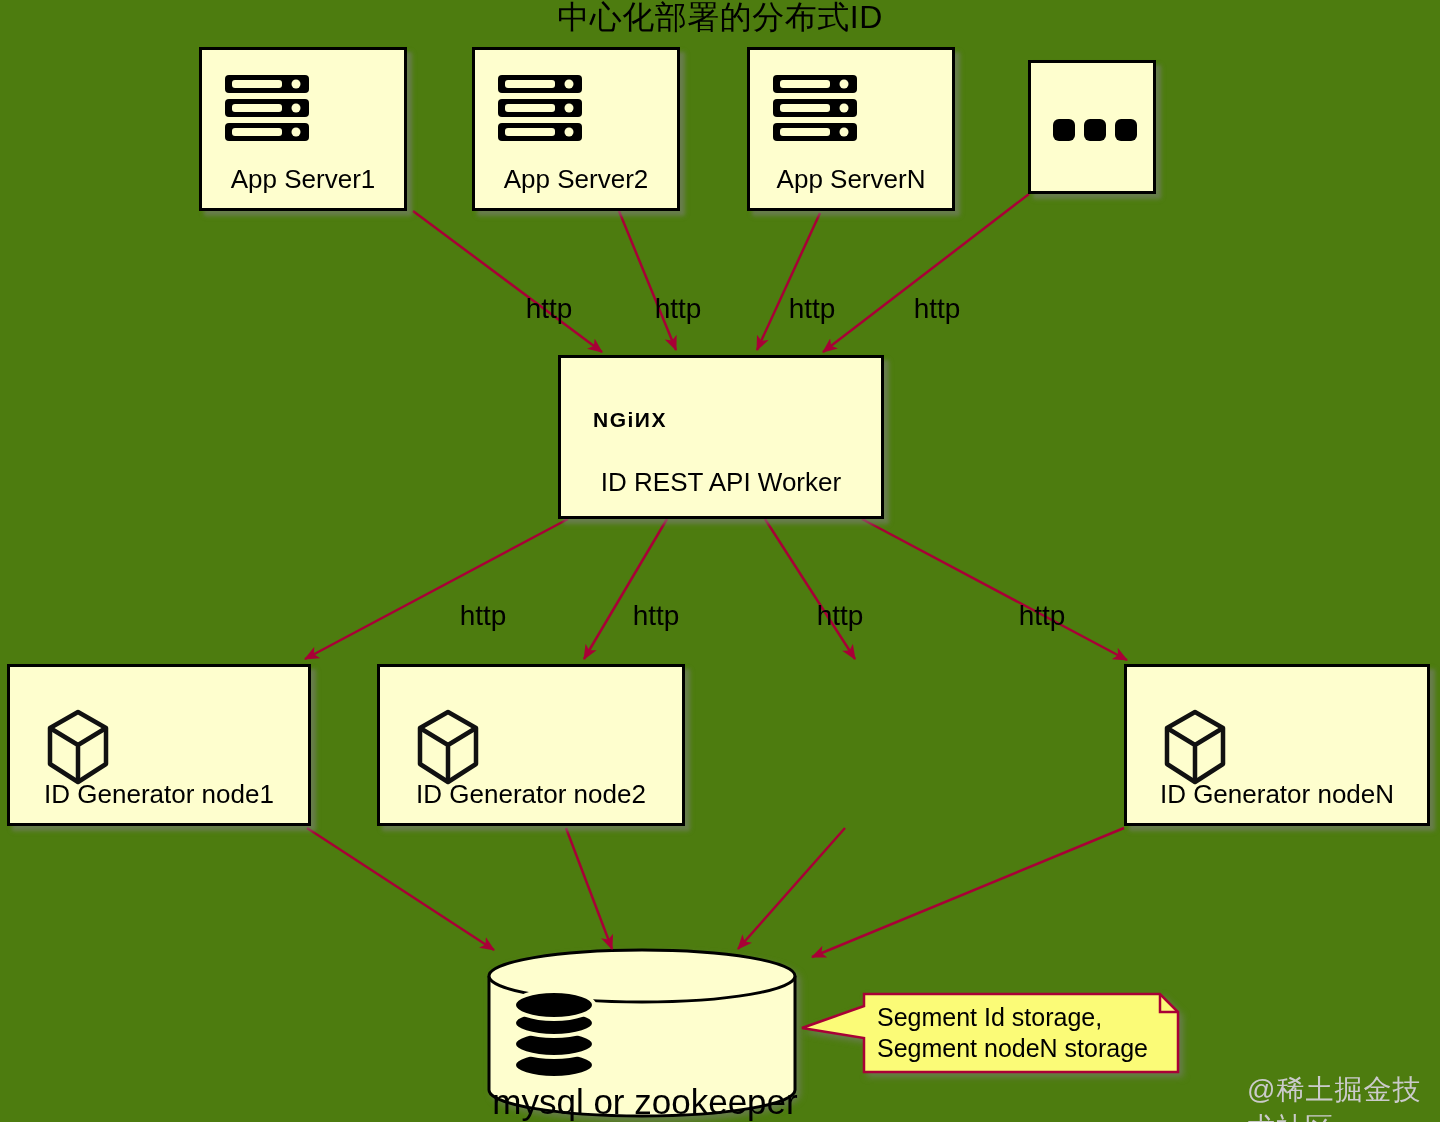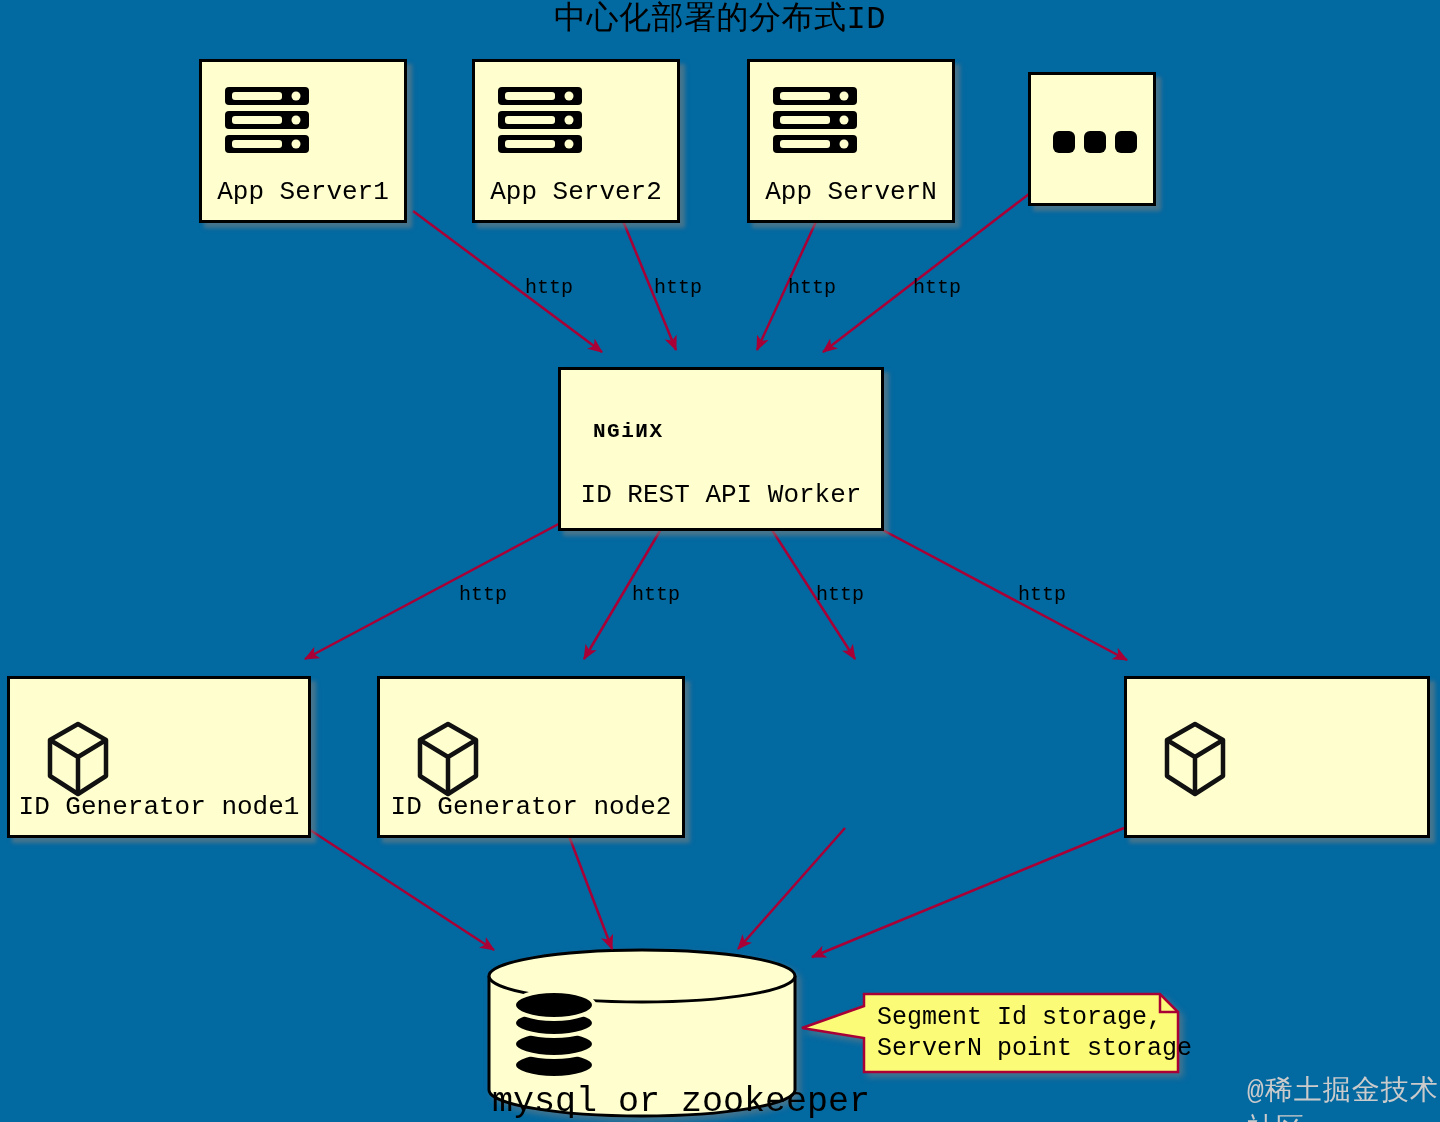--- a/index.html
+++ b/index.html
@@ -1,38 +1,38 @@
 <!DOCTYPE html>
 <html style="--box-fill: #FEFECE; --arrow: #A80036; --note-fill: #FBFB77; --note-border: #A80036; --watermark: #CBCBCB;"><head>
 <meta charset="utf-8">
 <style>
   html,body{margin:0;padding:0;background:#fff;}
   #canvas{
-    position:relative;width:1440px;height:1122px;background:#0369a1;overflow:hidden;
-    font-family:Liberation Mono, monospace;color:#000;
+    position:relative;width:1440px;height:1122px;background:#4d7c0f;overflow:hidden;
+    font-family:Liberation Sans, sans-serif;color:#000;
   }
   .title{
     position:absolute;top:-4px;left:0;width:100%;text-align:center;
     font-size:32px;letter-spacing:.5px;
   }
   .box{
     position:absolute;background:var(--box-fill);border:3px solid #000;
     box-sizing:border-box;box-shadow:5px 5px 4px rgba(125,125,125,.55);
   }
   .box-label{
     position:absolute;left:0;right:0;bottom:13px;text-align:center;
     font-size:26px;white-space:nowrap;
   }
   .nginx-logo{
     position:absolute;left:32px;top:50px;font-size:21px;font-weight:bold;
     letter-spacing:1.5px;
   }
   .gw-label{bottom:18px;}
   .http-label{
-    position:absolute;transform:translate(-50%,-50%);font-size:20px;
+    position:absolute;transform:translate(-50%,-50%);font-size:28px;margin-top:22px;
   }
   .icon-abs{position:absolute;}
   #edges{position:absolute;left:0;top:0;z-index:0;}
   .edge{stroke:var(--arrow);stroke-width:2.5;fill:none;}
   .shape-fill{fill:var(--box-fill);stroke:#000;stroke-width:3;}
   .note-fill{fill:var(--note-fill);stroke:var(--note-border);stroke-width:2.5;stroke-linejoin:miter;}
   .note-fold{fill:none;stroke:var(--note-border);stroke-width:2.5;}
   .svg-shadow{filter:drop-shadow(4px 4px 3px rgba(125,125,125,.55));}
   .db-disc{fill:#000;stroke:var(--box-fill);stroke-width:4;}
   .db-label{
@@ -40,21 +40,21 @@
     font-size:35px;white-space:nowrap;
   }
   .note-text{
     position:absolute;left:877px;top:1002px;font-size:25px;line-height:31px;
     white-space:nowrap;
   }
   .watermark{
     position:absolute;left:1247px;top:1071px;font-size:28px;
     color:var(--watermark);letter-spacing:1px;
   }
-  .node-box{z-index:2;margin-top:12px;}
+  .node-box{z-index:2;}
   .cube{stroke:#111;stroke-width:4.5;fill:none;stroke-linejoin:round;}
 </style>
 </head>
 <body>
 
 <div id="canvas">
 
   <svg id="edges" width="1440" height="1122" viewBox="0 0 1440 1122">
     <defs>
       <marker id="arrow" viewBox="0 0 14 12" refX="13" refY="6" markerWidth="15" markerHeight="13" markerUnits="userSpaceOnUse" orient="auto">
@@ -170,34 +170,35 @@
     </svg>
     <div class="box-label">ID Generator node2</div>
   </div>
 
 
   <div class="box node-box" style="left:1124px;top:664px;width:306px;height:162px;">
     <svg class="icon-abs" style="left:36px;top:42px;" width="64" height="78" viewBox="0 0 64 78">
       <polygon class="cube" points="32,3 60,19 60,55 32,73 4,55 4,19"></polygon>
       <path class="cube" d="M4,19 L32,36 L60,19 M32,36 L32,73"></path>
     </svg>
+    <div class="box-label">ID Generator nodeN</div>
   </div>
 
   <div class="http-label" style="left:549px;top:287px;">http</div>
   <div class="http-label" style="left:678px;top:287px;">http</div>
   <div class="http-label" style="left:812px;top:287px;">http</div>
   <div class="http-label" style="left:937px;top:287px;">http</div>
 
   <div class="http-label" style="left:483px;top:594px;">http</div>
   <div class="http-label" style="left:656px;top:594px;">http</div>
   <div class="http-label" style="left:840px;top:594px;">http</div>
   <div class="http-label" style="left:1042px;top:594px;">http</div>
 
   <div class="db-label">mysql or zookeeper</div>
 
   <div class="note-text">
     <div>Segment Id storage,</div>
-    <div>ServerN point storage</div>
+    <div>Segment nodeN storage</div>
   </div>
 
   <div class="watermark">@稀土掘金技术社区</div>
 
 </div>
 
 </body></html>

